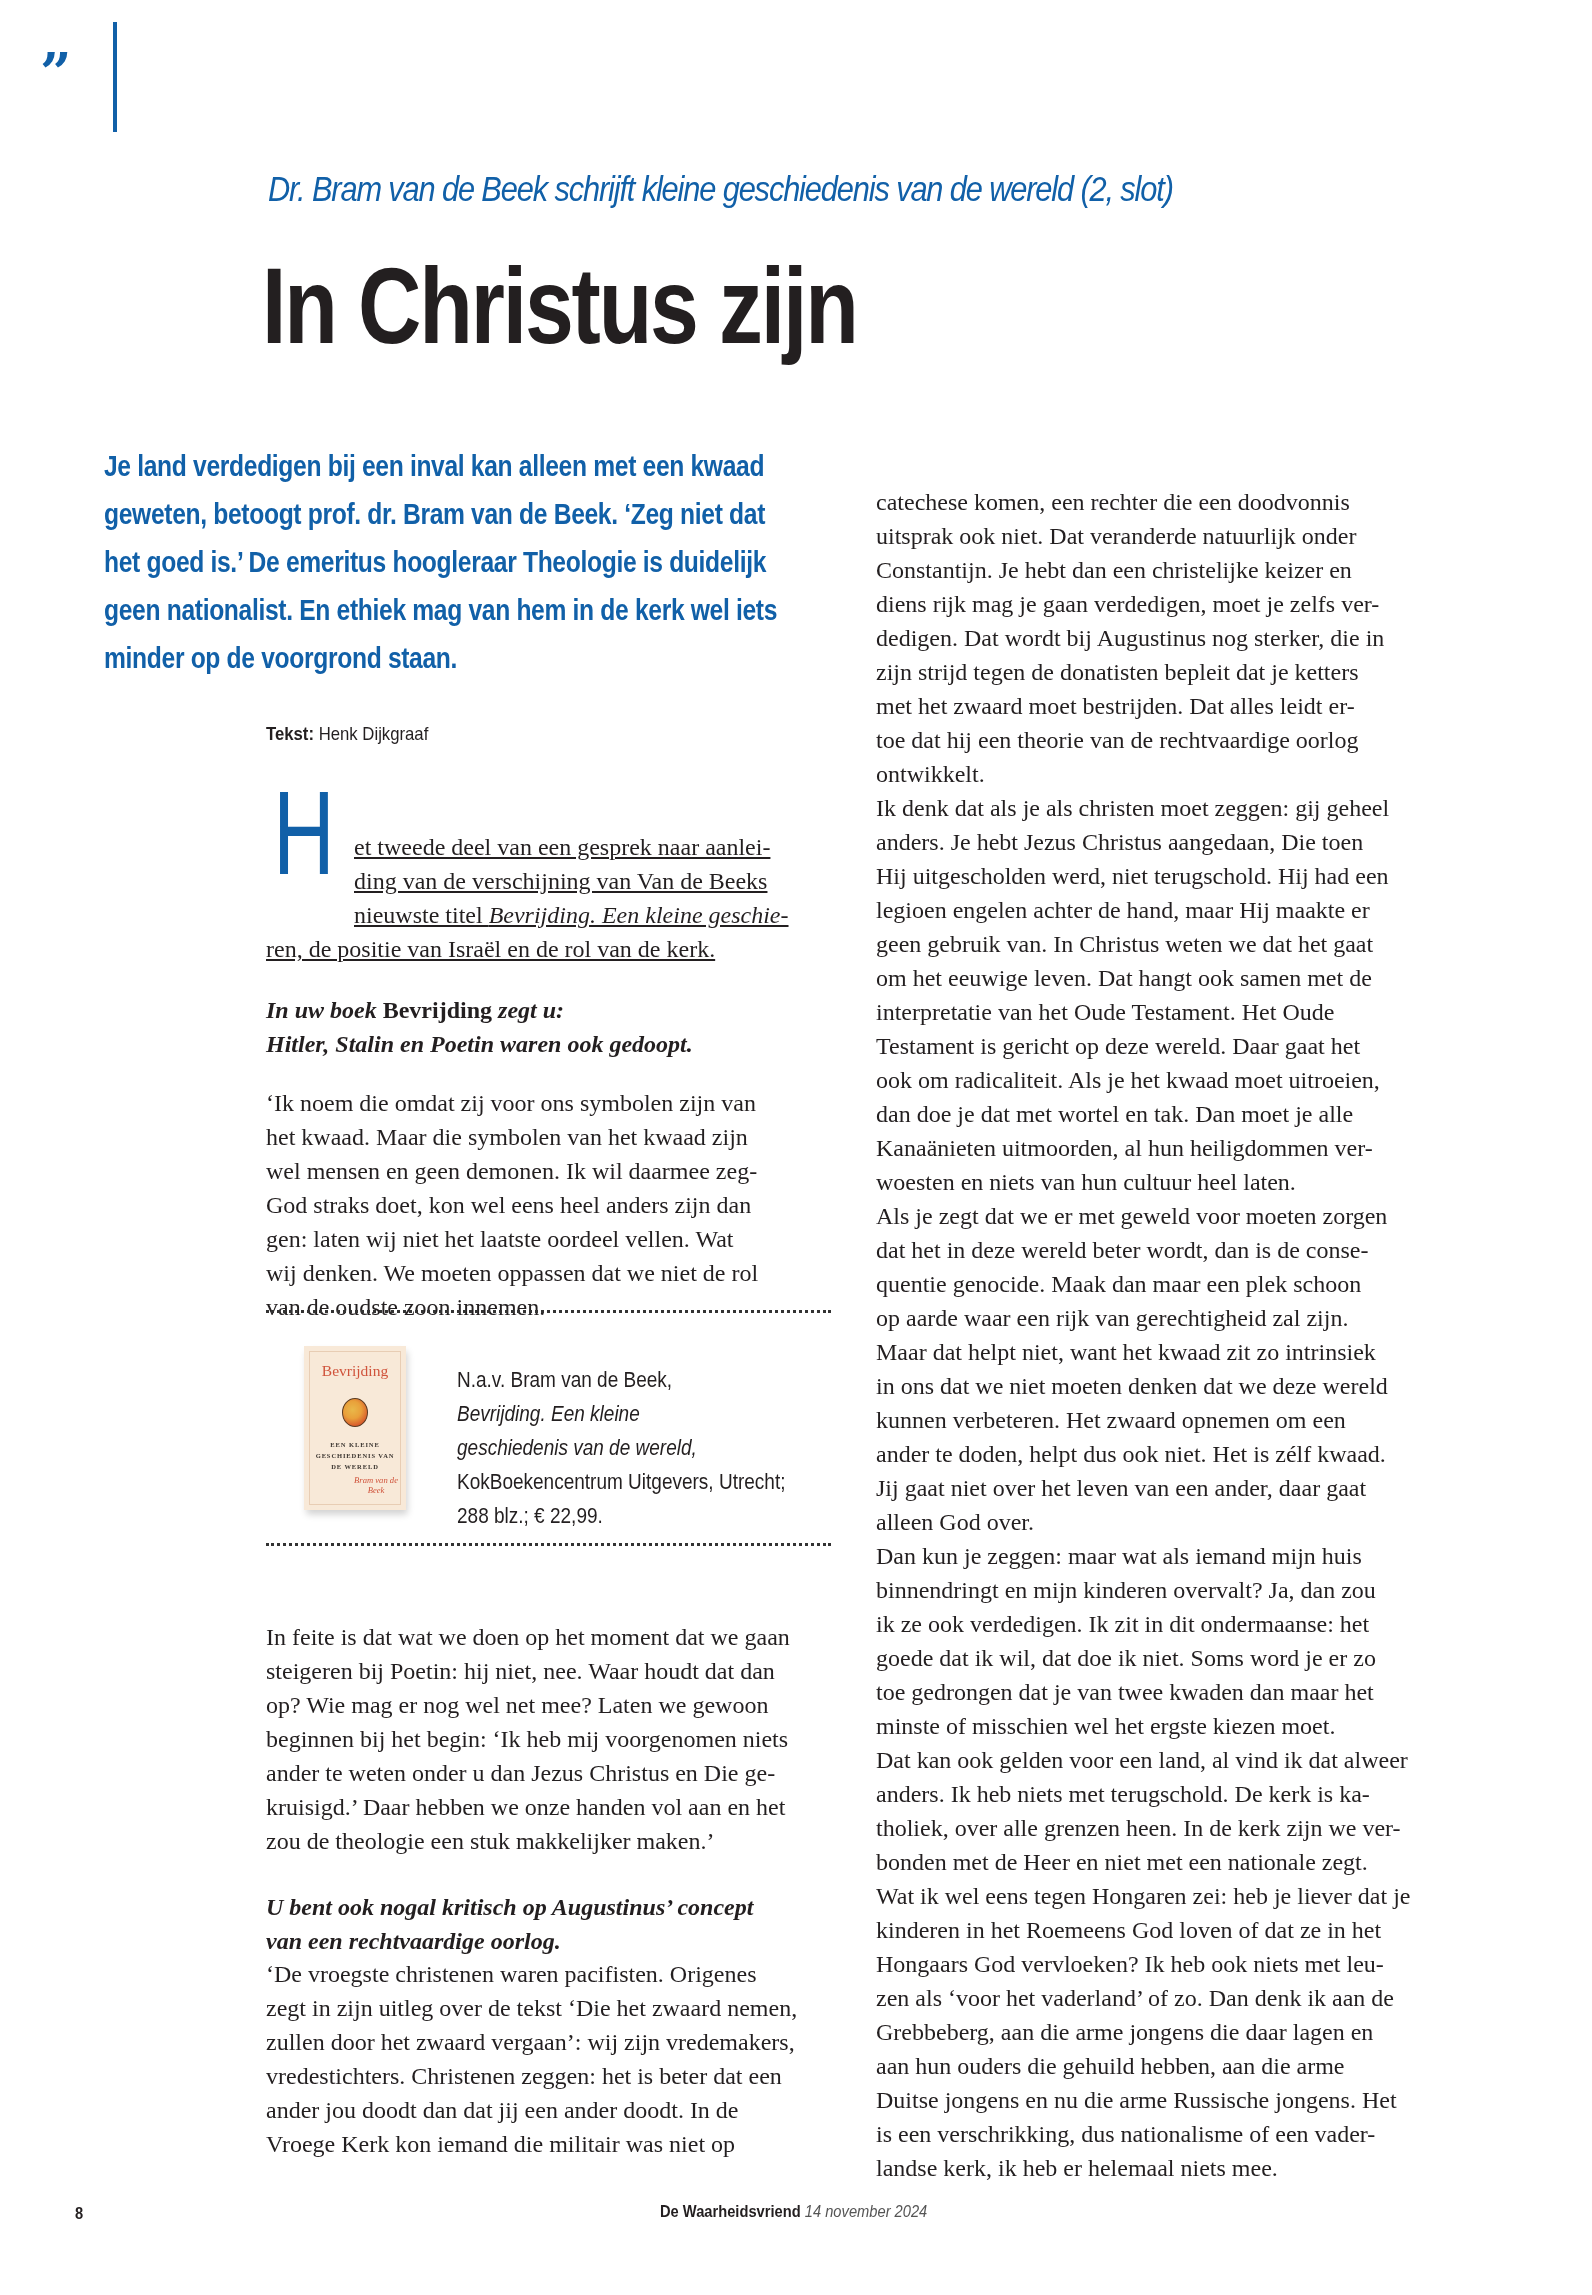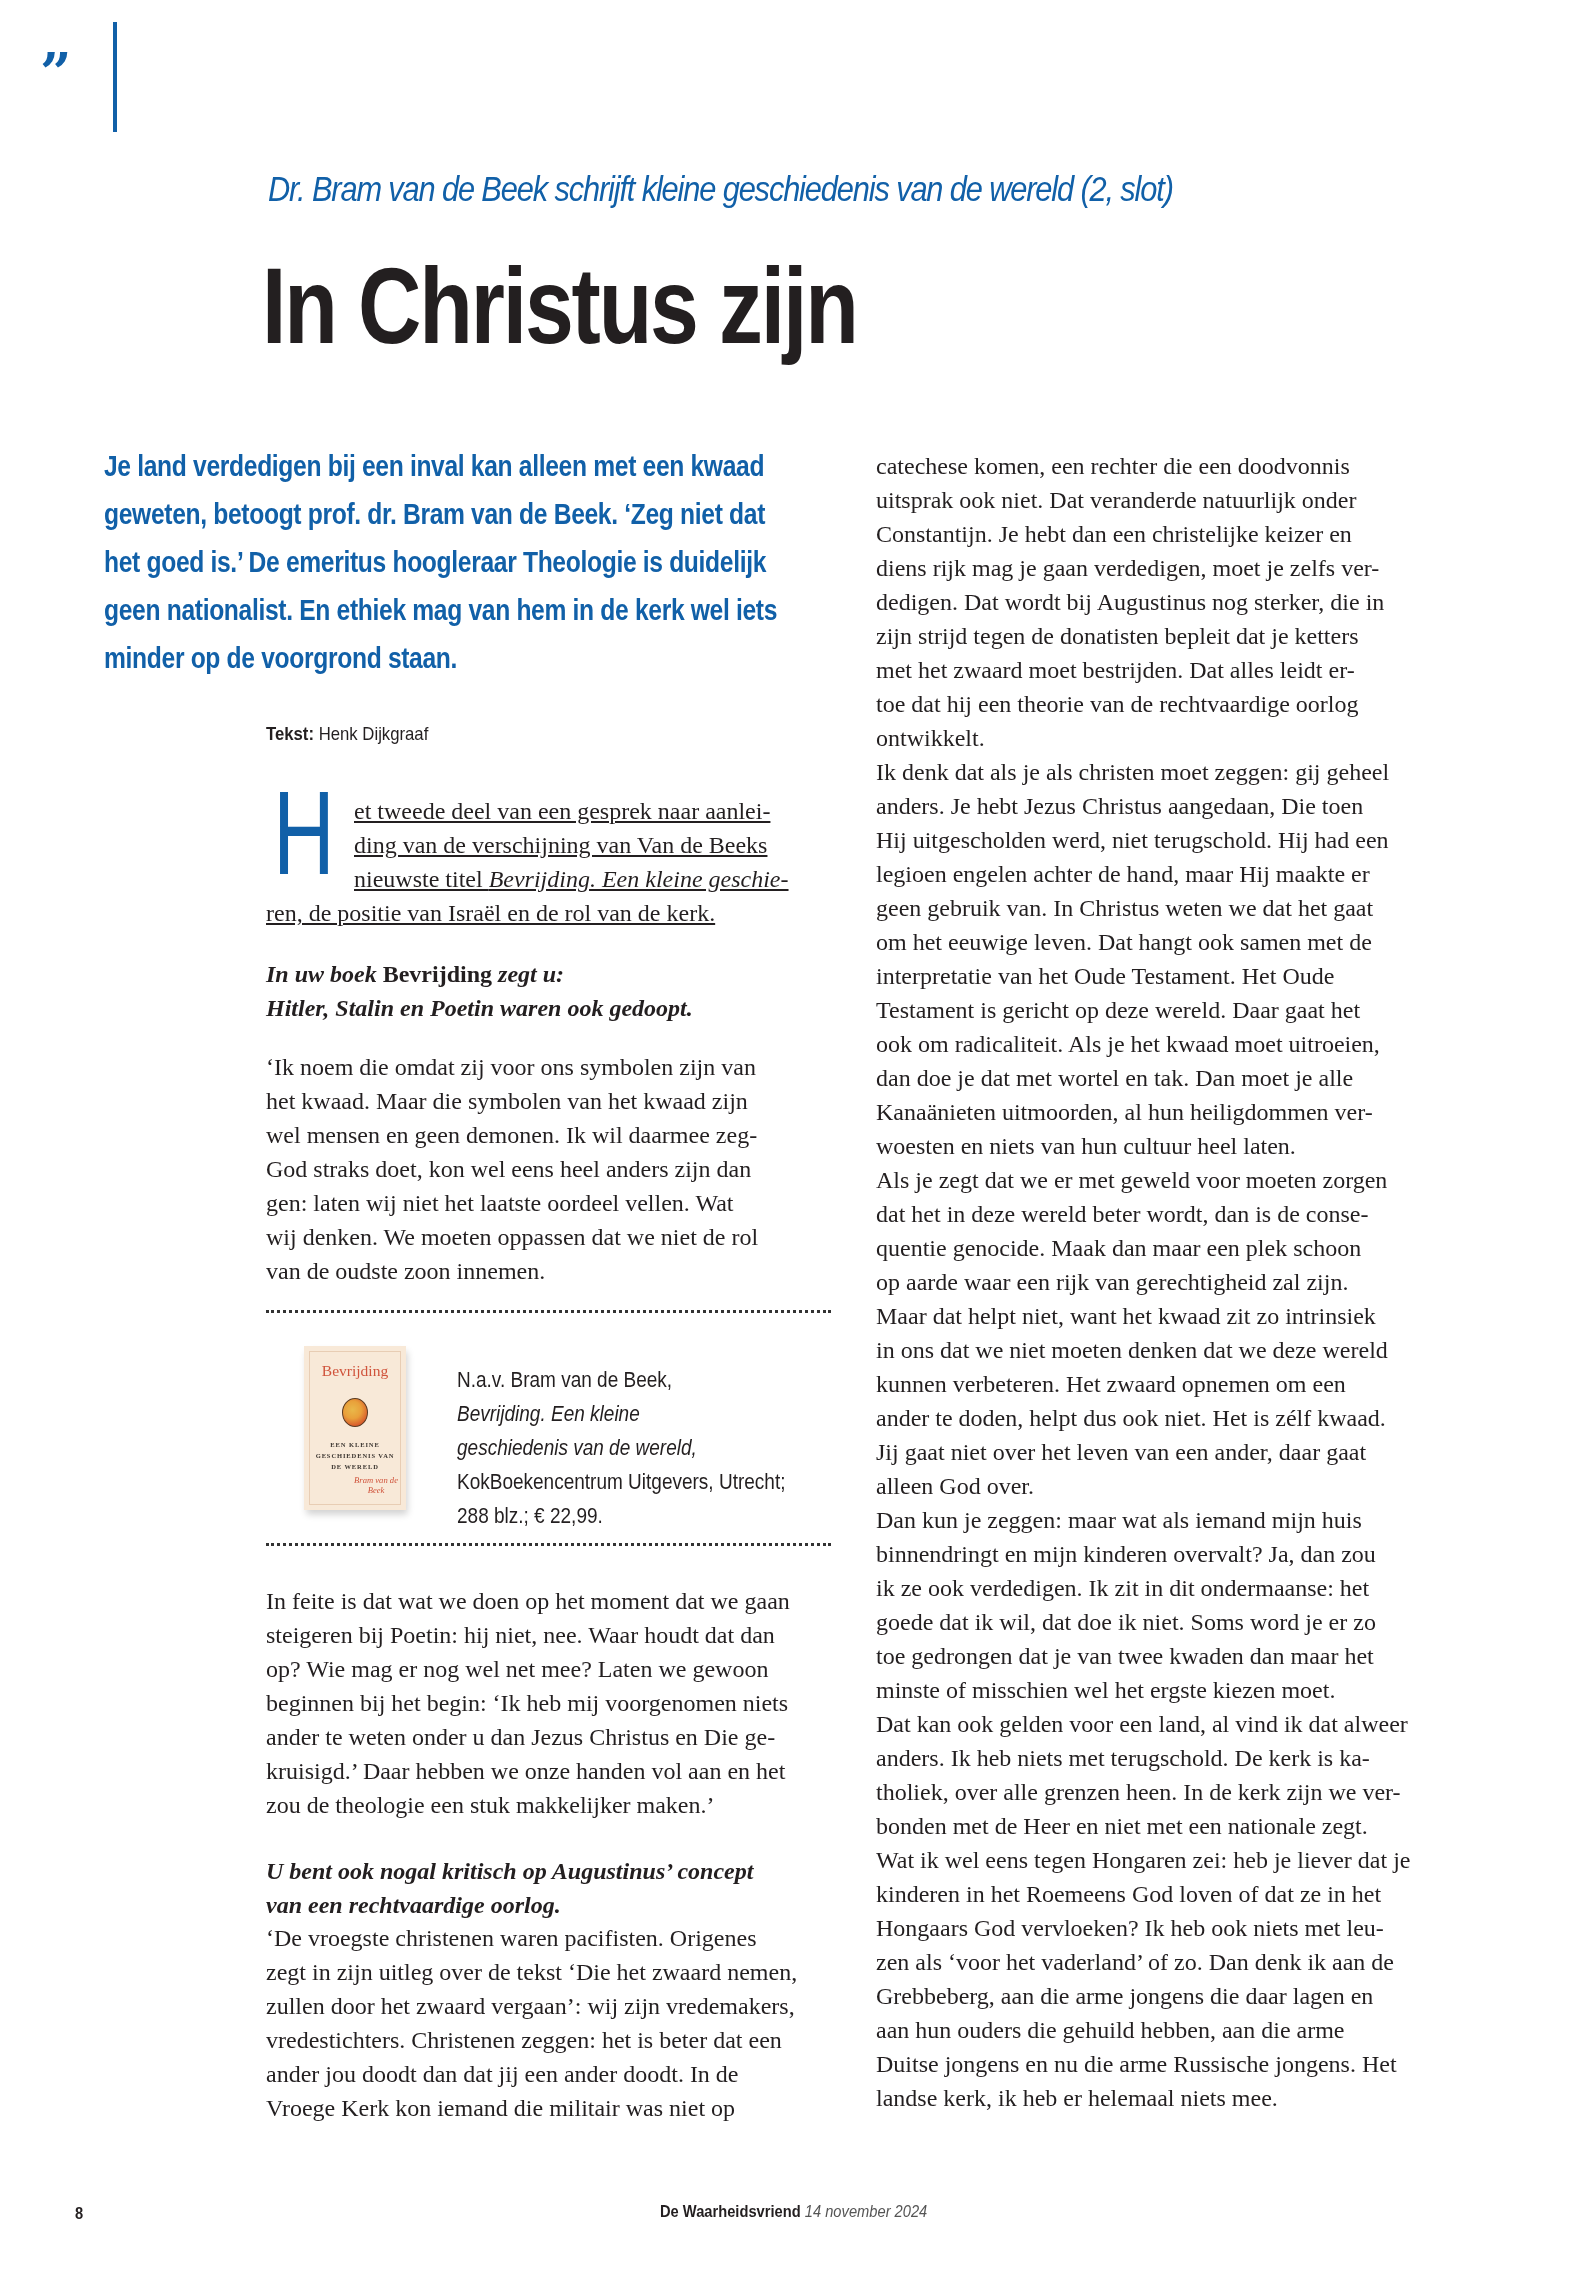--- a/index.html
+++ b/index.html
@@ -6,21 +6,21 @@
   body { width:1592px; height:2295px; position:relative; overflow:hidden; color:#231f20; }
   .abs { position:absolute; }
   .quote-mark { left:40px; top:45px; font-family:"DejaVu Serif", serif; font-weight:bold; font-size:55px; line-height:55px; color:#1160a8; }
   .vline { left:113px; top:21.6px; width:3.5px; height:110px; background:#1160a8; }
   .kicker { left:268px; top:169px; font-family:"Liberation Sans", sans-serif; font-style:italic; font-size:35px; color:#1160a8; letter-spacing:-1.3px; transform:scaleX(0.88); transform-origin:left; white-space:nowrap; }
   .title { left:262px; top:242px; font-family:"Liberation Sans", sans-serif; font-weight:bold; font-size:107px; line-height:129px; color:#231f20; letter-spacing:-2.6px; transform:scaleX(0.82); transform-origin:left; white-space:nowrap; }
   .intro { left:104px; top:442px; width:863px; font-family:"Liberation Sans", sans-serif; font-weight:bold; font-size:29px; line-height:48px; color:#1160a8; transform:scaleX(0.85); transform-origin:left; letter-spacing:-0.4px; }
   .intro span { display:block; white-space:nowrap; }
   .byline { left:266px; top:723px; font-family:"Liberation Sans", sans-serif; font-size:19px; color:#231f20; transform:scaleX(0.88); transform-origin:left; white-space:nowrap; }
   .byline b { font-weight:bold; }
-  .col { font-family:"Liberation Serif", "DejaVu Serif", serif; font-size:24px; line-height:34px; color:#231f20; }
+  .col { font-family:"Liberation Serif", "DejaVu Serif", serif; font-size:24px; line-height:34px; color:#231f20;margin-top:36px; }
   .col .ln { display:block; white-space:nowrap; }
   .colL { left:266px; width:570px; }
   .colR { left:876px; top:449px; width:595px; }
   .dropcap { left:273px; top:781px; font-family:"Liberation Sans", sans-serif; font-weight:normal; font-size:119px; line-height:104px; color:#1160a8; transform:scaleX(0.72); transform-origin:left; }
   .q { font-weight:bold; font-style:italic; }
   .q .up { font-style:normal; }
   .it { font-style:italic; }
   .dots { left:266px; width:565px; height:0; border-top:3.5px dotted #333; }
   .bookcover { left:304px; top:1346px; width:102px; height:164px; background:#f8e9d8; box-shadow:1.7px 5.2px 7px rgba(0,0,0,0.18); }
   .bookcover .inner { position:absolute; left:5.2px; top:5.2px; right:5.2px; bottom:5.2px; border:0.9px solid #e8cdb4; }
@@ -171,20 +171,21 @@
     <span class="ln">anders. Ik heb niets met terugschold. De kerk is ka-</span>
     <span class="ln">tholiek, over alle grenzen heen. In de kerk zijn we ver-</span>
     <span class="ln">bonden met de Heer en niet met een nationale zegt.</span>
     <span class="ln">Wat ik wel eens tegen Hongaren zei: heb je liever dat je</span>
     <span class="ln">kinderen in het Roemeens God loven of dat ze in het</span>
     <span class="ln">Hongaars God vervloeken? Ik heb ook niets met leu-</span>
     <span class="ln">zen als ‘voor het vaderland’ of zo. Dan denk ik aan de</span>
     <span class="ln">Grebbeberg, aan die arme jongens die daar lagen en</span>
     <span class="ln">aan hun ouders die gehuild hebben, aan die arme</span>
     <span class="ln">Duitse jongens en nu die arme Russische jongens. Het</span>
+    <span class="ln">is een verschrikking, dus nationalisme of een vader-</span>
     <span class="ln">landse kerk, ik heb er helemaal niets mee.</span>
   </div>
 
 <div class="abs footer-page">8</div>
 <div class="abs footer-mast">
   <b>De Waarheidsvriend</b>
   <i>14 november 2024</i>
 </div>
 
 

